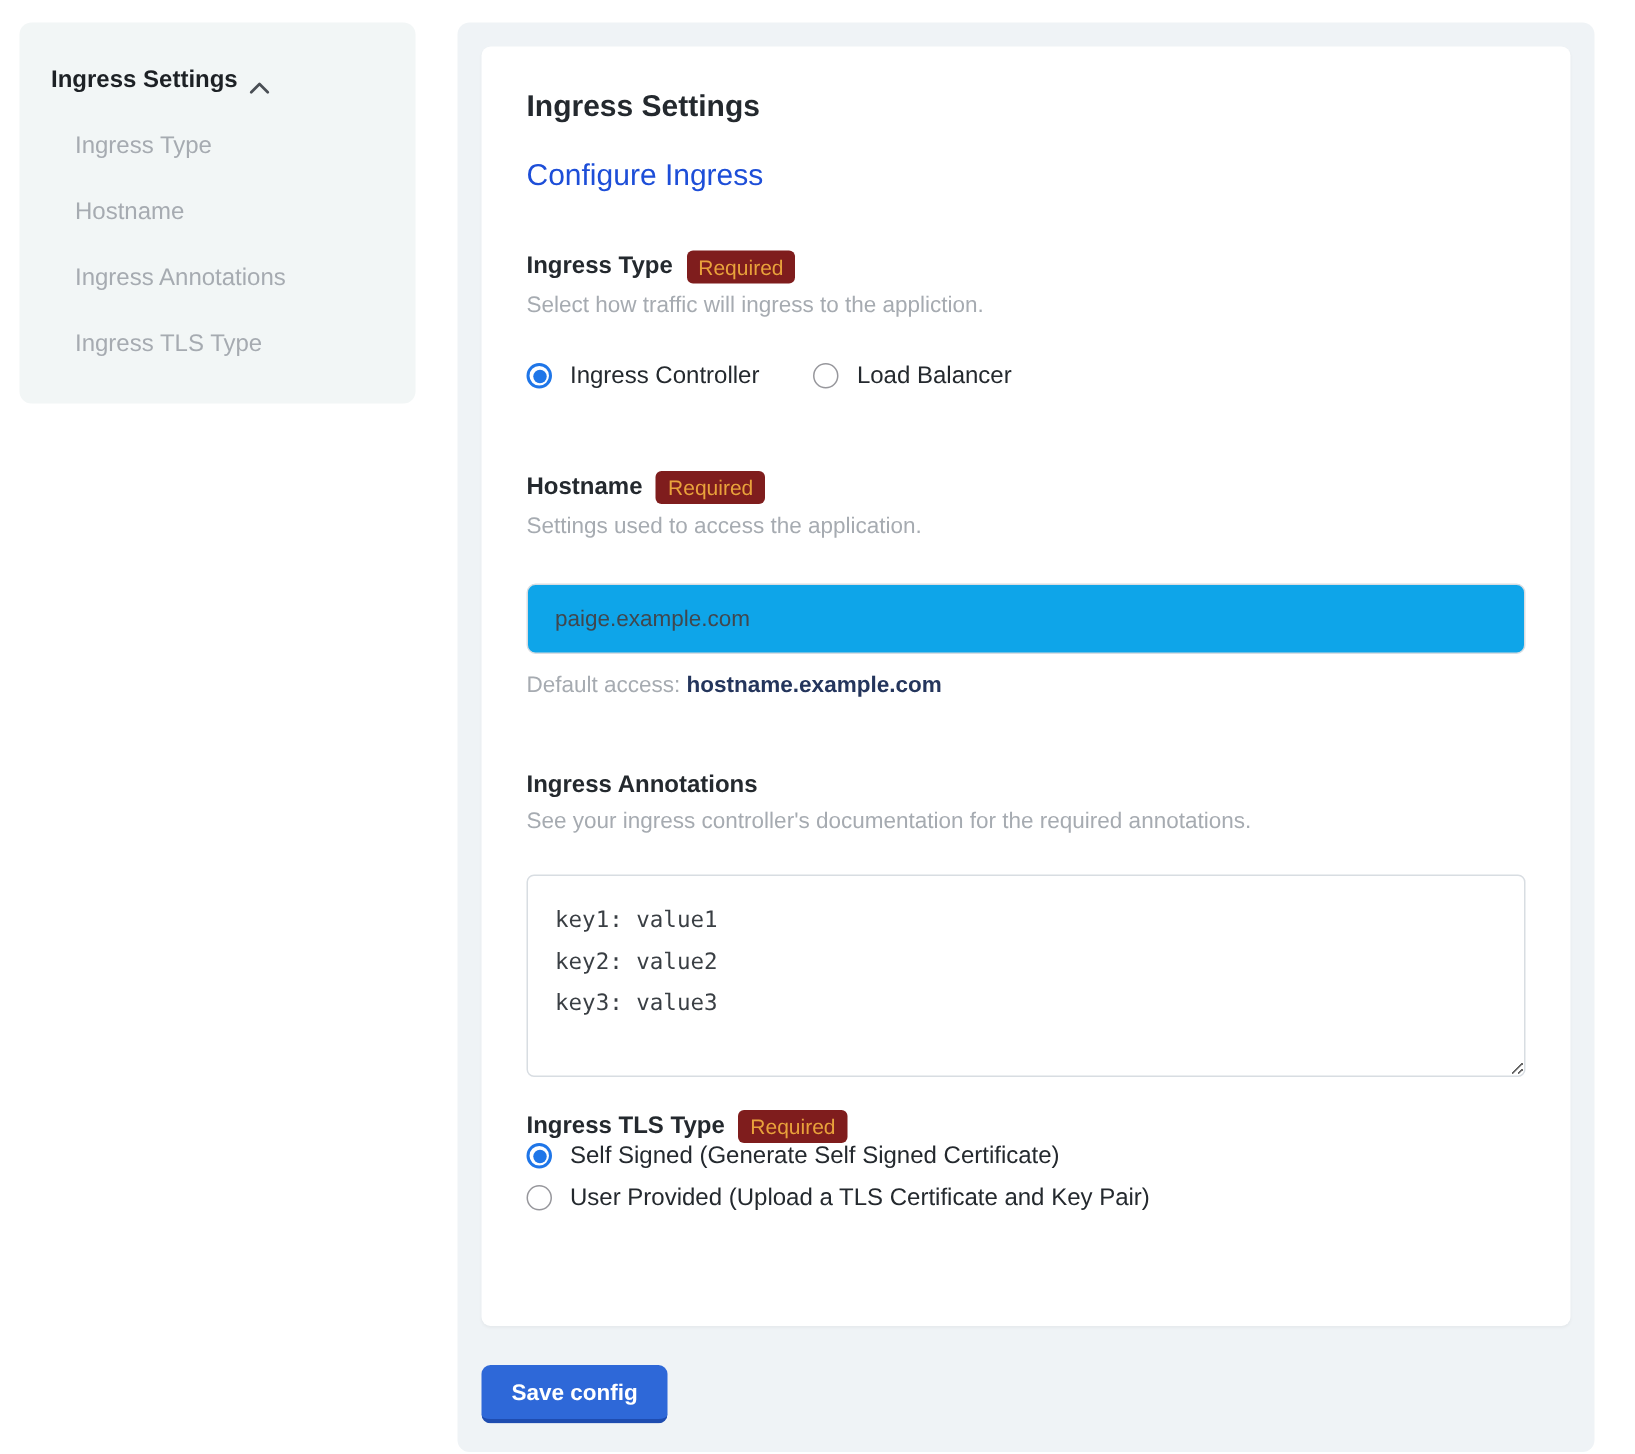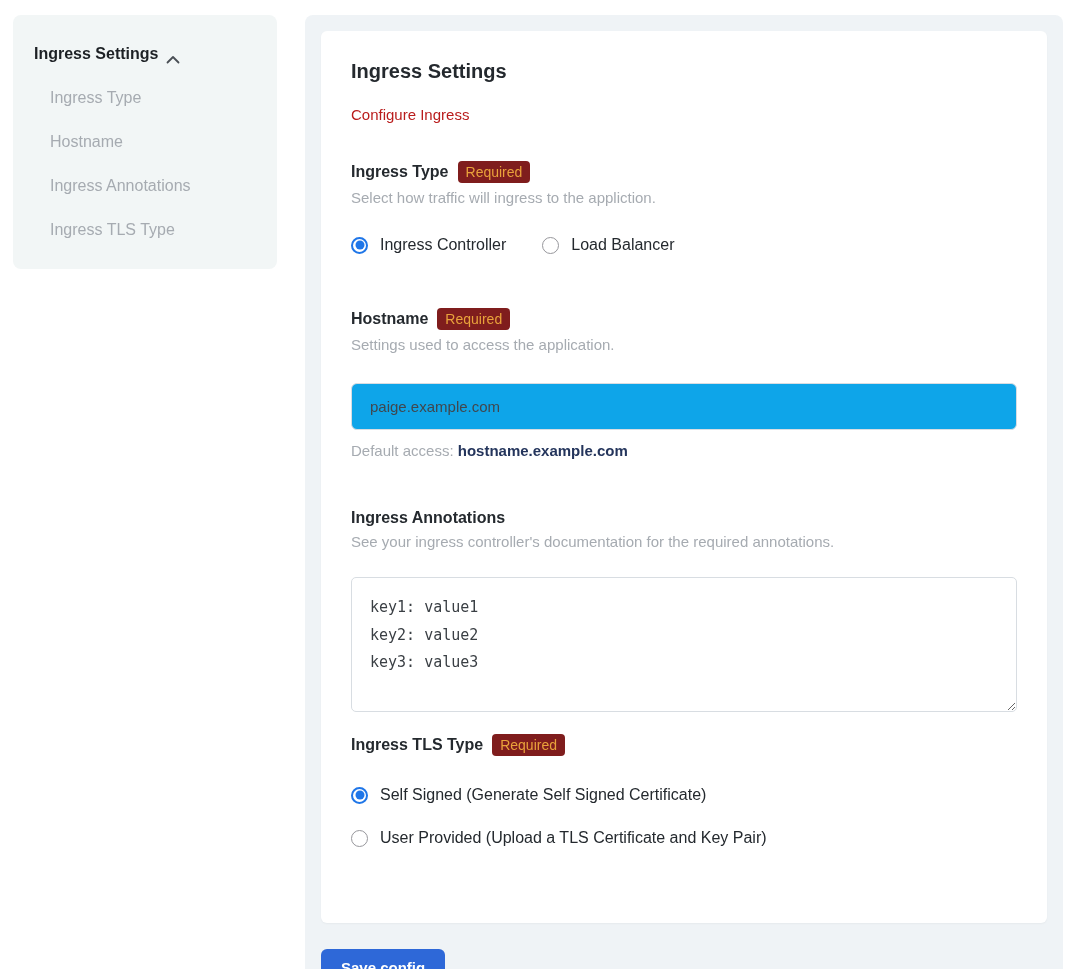--- a/index.html
+++ b/index.html
@@ -57,22 +57,22 @@
     box-shadow: 0 1px 2px rgba(0,0,0,0.04);
     padding: 29px 30px 76px 30px;
   }
   .card-title {
     font-size: 20px;
     font-weight: 700;
     color: #24292e;
   }
   .card-subtitle {
     margin-top: 23px;
-    font-size: 15px;
-    color: #b91c1c;
+    font-size: 20px;
+    color: #1d4ed8;
   }
 
   .section { margin-top: 38px; }
   .section-head {
     display: flex;
     align-items: center;
     gap: 9px;
   }
   .section-label {
     font-size: 16px;
@@ -95,26 +95,25 @@
   
   .radio-row {
     display: flex;
     align-items: center;
     gap: 36px;
     margin-top: 30px;
   }
   .radio-col {
     display: flex;
     flex-direction: column;
-    gap: 25px;
-    margin-top: 30px;
+    gap: 10px;
   }
   .radio-option {
     display: flex;
-    align-items: center;
+    align-items: flex-start;
     gap: 12px;
     cursor: pointer;
   }
   .radio-circle {
     width: 17px; height: 17px;
     border-radius: 50%;
     border: 1.5px solid #97979c;
     background: #ffffff;
     position: relative;
     flex-shrink: 0;

